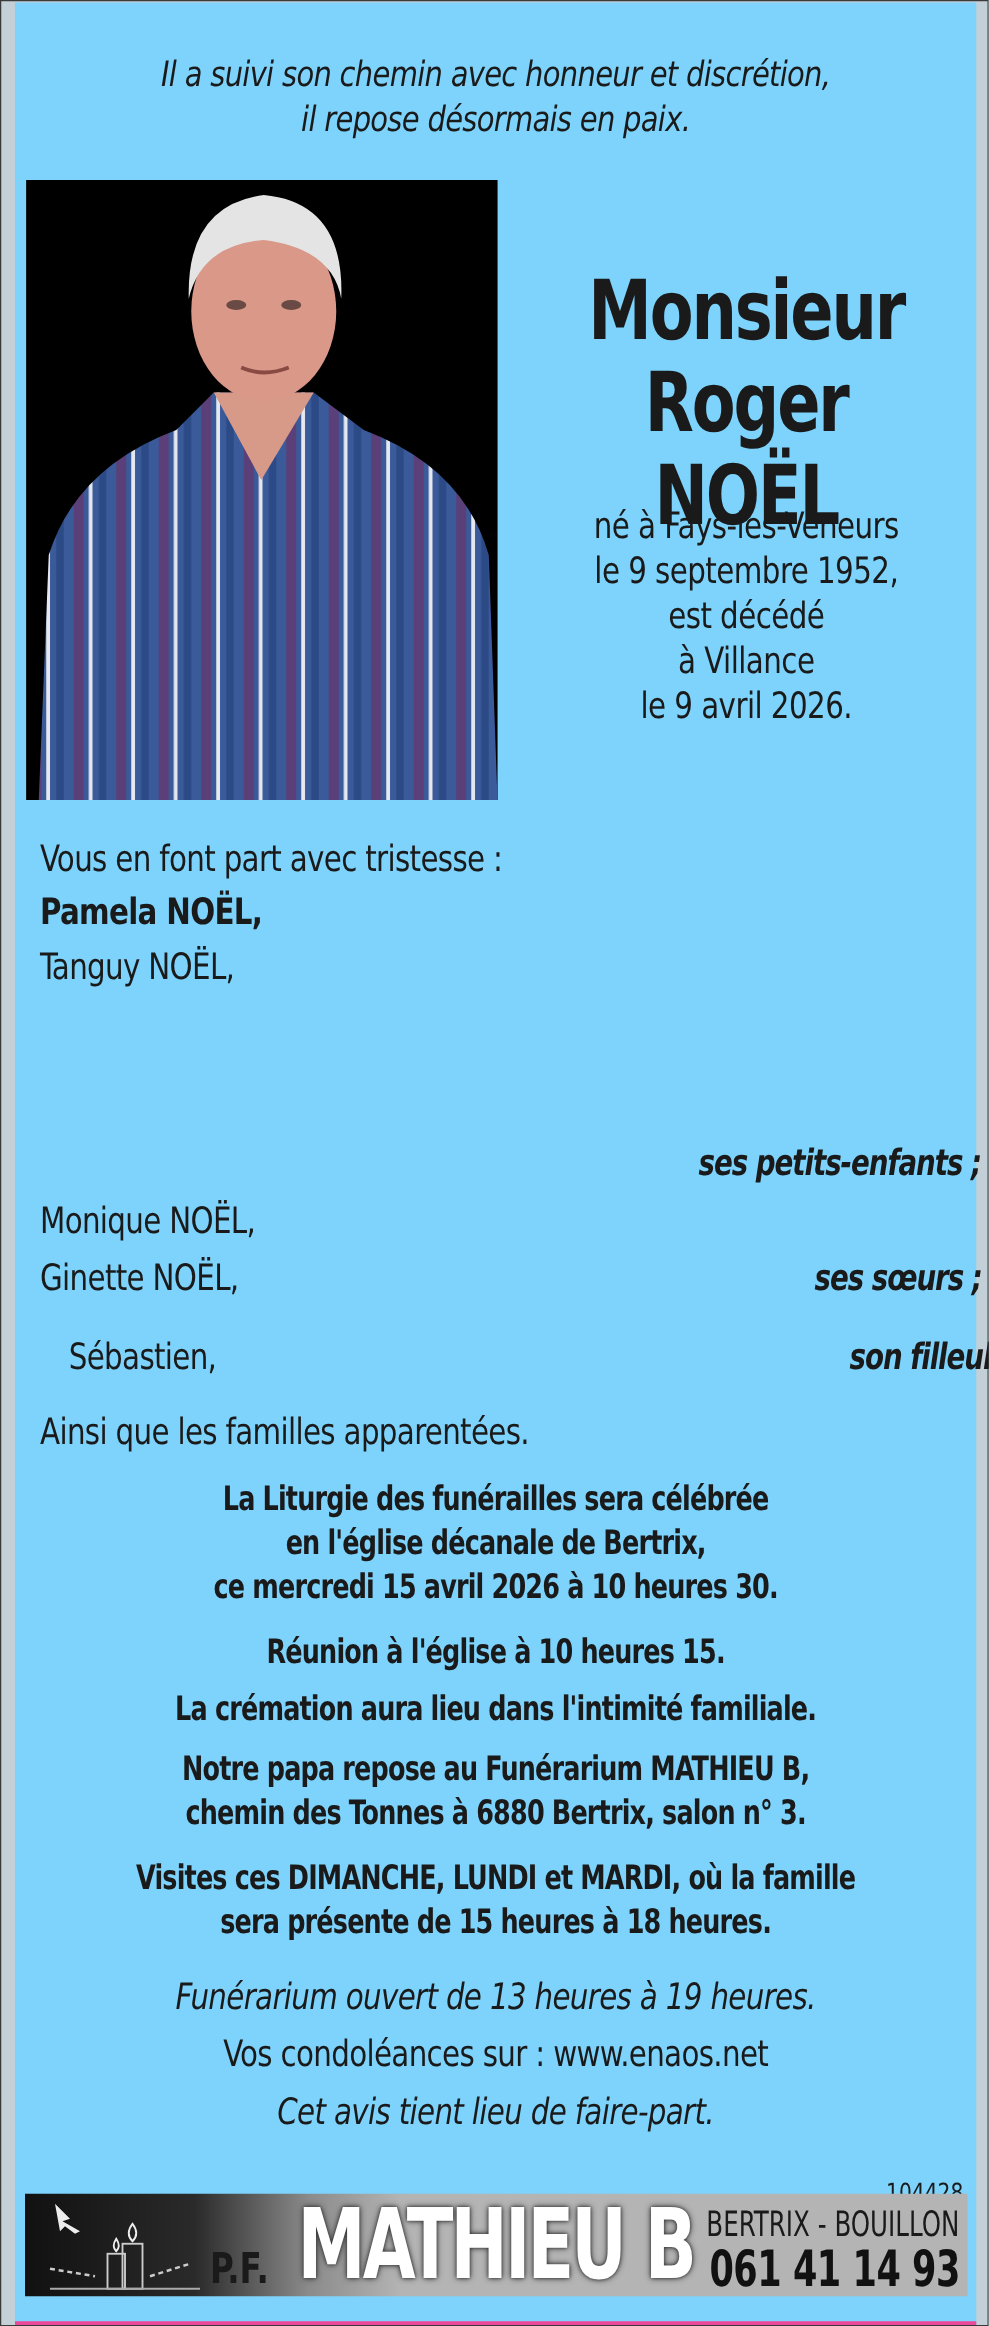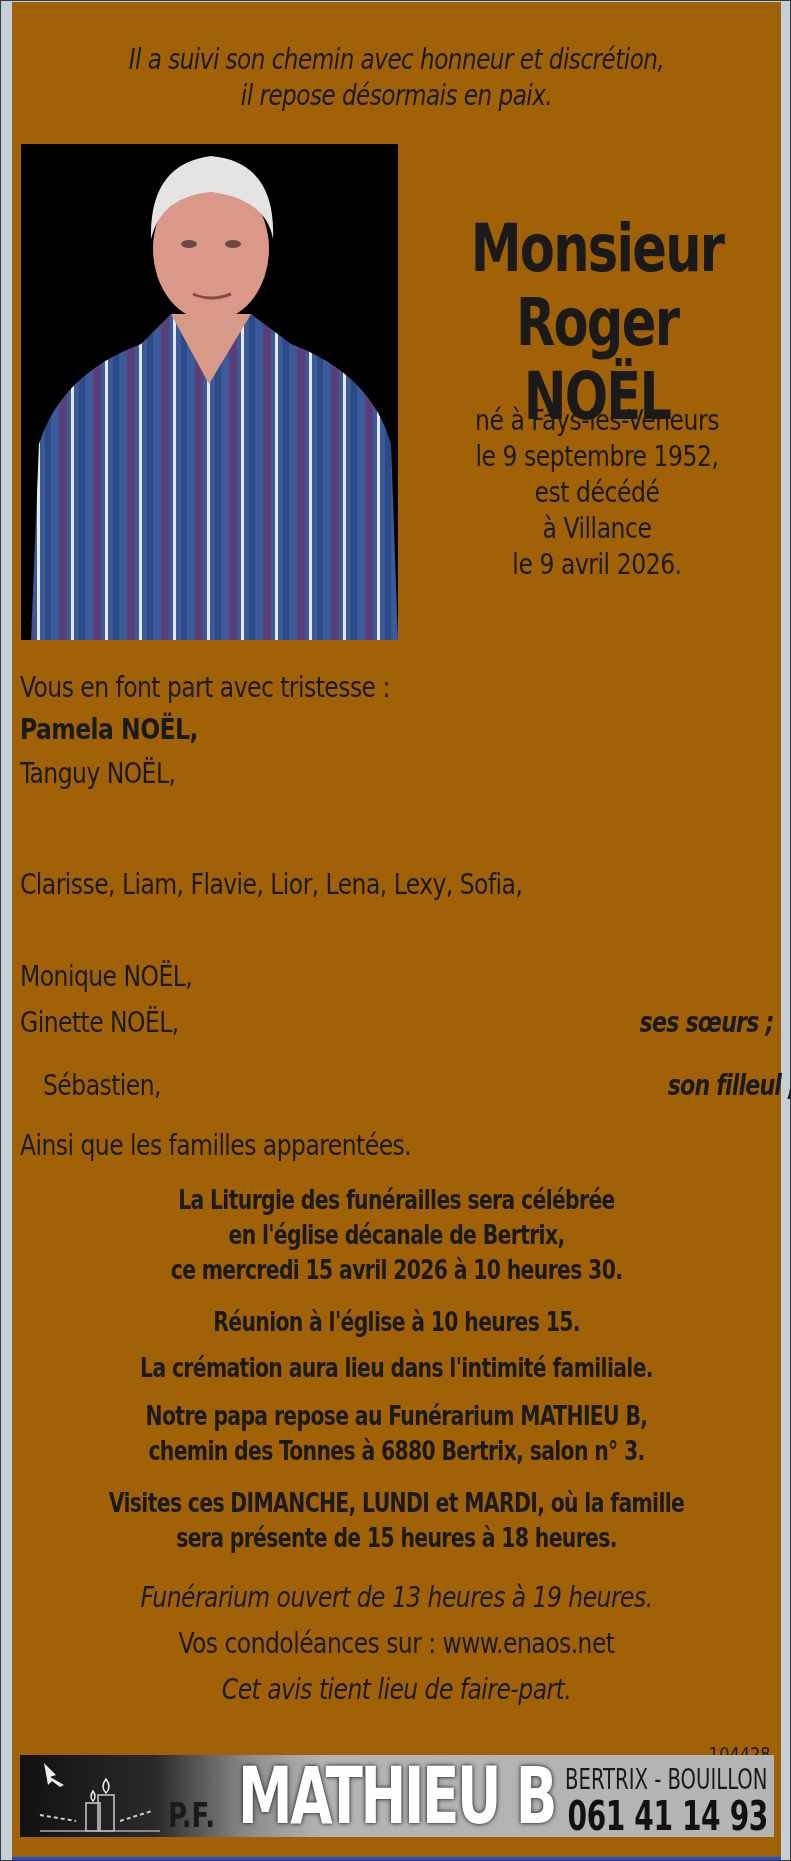--- a/index.html
+++ b/index.html
@@ -1,24 +1,24 @@
 <!DOCTYPE html>
 <html><head>
 <meta charset="utf-8">
 <style>
   html, body { margin:0; padding:0; }
   body { width:791px; height:1861px; background:#ffffff; position:relative; overflow:hidden; font-family:"DejaVu Sans Condensed","DejaVu Sans", sans-serif; color:#1a1a1a; }
   .frame { position:absolute; left:0; top:0; width:789px; height:1859px; border:1px solid #3a3a3a; box-sizing:content-box; background:#c3d0d8; }
-  .paper { position:absolute; left:11px; top:1px; width:769px; height:1855px; background:#a16207; border-bottom:3px solid #1d4ed8; }
+  .paper { position:absolute; left:11px; top:1px; width:769px; height:1855px; background:#7dd3fc; border-bottom:3px solid #ec4899; }
   .abs { position:absolute; }
   .epigraph { left:0; top:40px; width:769px; text-align:center; font-style:italic; font-size:28px; line-height:36px; letter-spacing:-0.6px; transform:scaleX(0.92); transform-origin:center; }
   .photo { left:9px; top:142px; width:377px; height:496px; background:#000; overflow:hidden; }
   .title { left:400px; top:210px; width:370px; text-align:center; font-weight:bold; font-size:66px; line-height:74px; letter-spacing:-2px; transform:scaleX(0.86); transform-origin:center; }
   .dates { left:400px; top:400px; width:370px; text-align:center; font-size:29px; line-height:36px; letter-spacing:-0.5px; transform:scaleX(0.9); transform-origin:center; }
-  .row { position:absolute; left:8px; width:753px; height:40px; font-size:29px; line-height:40px; letter-spacing:-0.6px; }
+  .row { position:absolute; left:20px; width:753px; height:40px; font-size:29px; line-height:40px; letter-spacing:-0.6px; }
   .row .l { position:absolute; left:0; transform:scaleX(0.9); transform-origin:left; white-space:nowrap; }
   .row .r { position:absolute; right:0; font-weight:bold; font-style:italic; transform:scaleX(0.85); transform-origin:right; white-space:nowrap; letter-spacing:-1px; }
   .center { left:0; width:769px; text-align:center; white-space:nowrap; }
   .b { font-weight:bold; font-size:27px; line-height:35px; letter-spacing:-0.8px; transform:scaleX(0.84); transform-origin:center; }
   .it { font-style:italic; font-size:29px; line-height:44px; letter-spacing:-0.6px; transform:scaleX(0.9); transform-origin:center; }
   .reg { font-size:29px; line-height:44px; letter-spacing:-0.6px; transform:scaleX(0.9); transform-origin:center; }
   .ref { right:10px; top:1740px; font-size:20px; transform:scaleX(0.9); transform-origin:right; }
   .banner { left:8px; top:1753px; width:754px; height:82px; background:linear-gradient(90deg,#111 0%,#2a2a2a 18%,#8a8a8a 30%,#b4b4b4 40%,#b4b4b4 100%); overflow:hidden; }
   .pf { position:absolute; left:148px; top:40px; font-weight:bold; font-size:34px; color:#1a1a1a; transform:scaleX(0.85); transform-origin:left; }
   .brand { position:absolute; left:218px; top:-4px; font-weight:bold; font-size:78px; color:#ffffff; letter-spacing:-3px; transform:scaleX(0.78); transform-origin:left; text-shadow:0 0 6px #333, 0 0 3px #444; white-space:nowrap; }
@@ -74,23 +74,23 @@
     <span class="l">Vous en font part avec tristesse :</span>
   </div>
   <div class="row" style="top:707px;font-weight:bold;">
     <span class="l">Pamela NOËL,</span>
     <span class="r"></span>
   </div>
   <div class="row" style="top:751px;">
     <span class="l">Tanguy NOËL,</span>
     <span class="r"></span>
   </div>
-  <div class="row" style="top:862px;">
-    <span class="l">Clarisse, Liam, Flavie, Lior, Lena, Lexy, Sofia,</span>
-    <span class="r"></span>
+  <div class="row" style="top:908px;">
+    <span class="l"></span>
+    <span class="r">ses petits-enfants ;</span>
   </div>
   <div class="row" style="top:954px;">
     <span class="l">Monique NOËL,</span>
     <span class="r"></span>
   </div>
   <div class="row" style="top:1000px;">
     <span class="l">Ginette NOËL,</span>
     <span class="r">ses sœurs ;</span>
   </div>
   <div class="row" style="top:1063px;margin-left:23px;">

